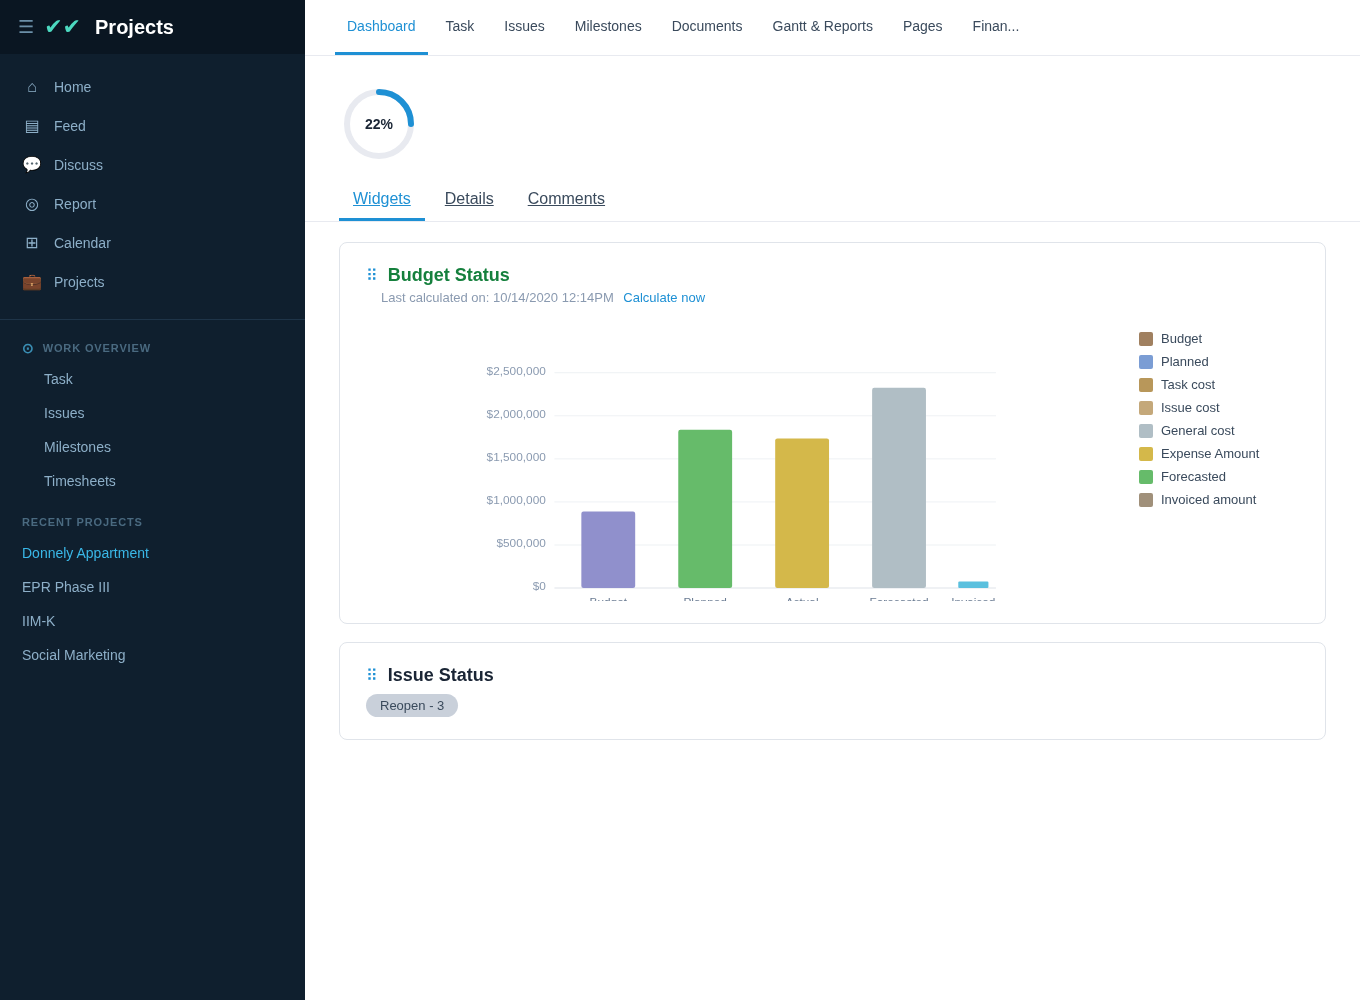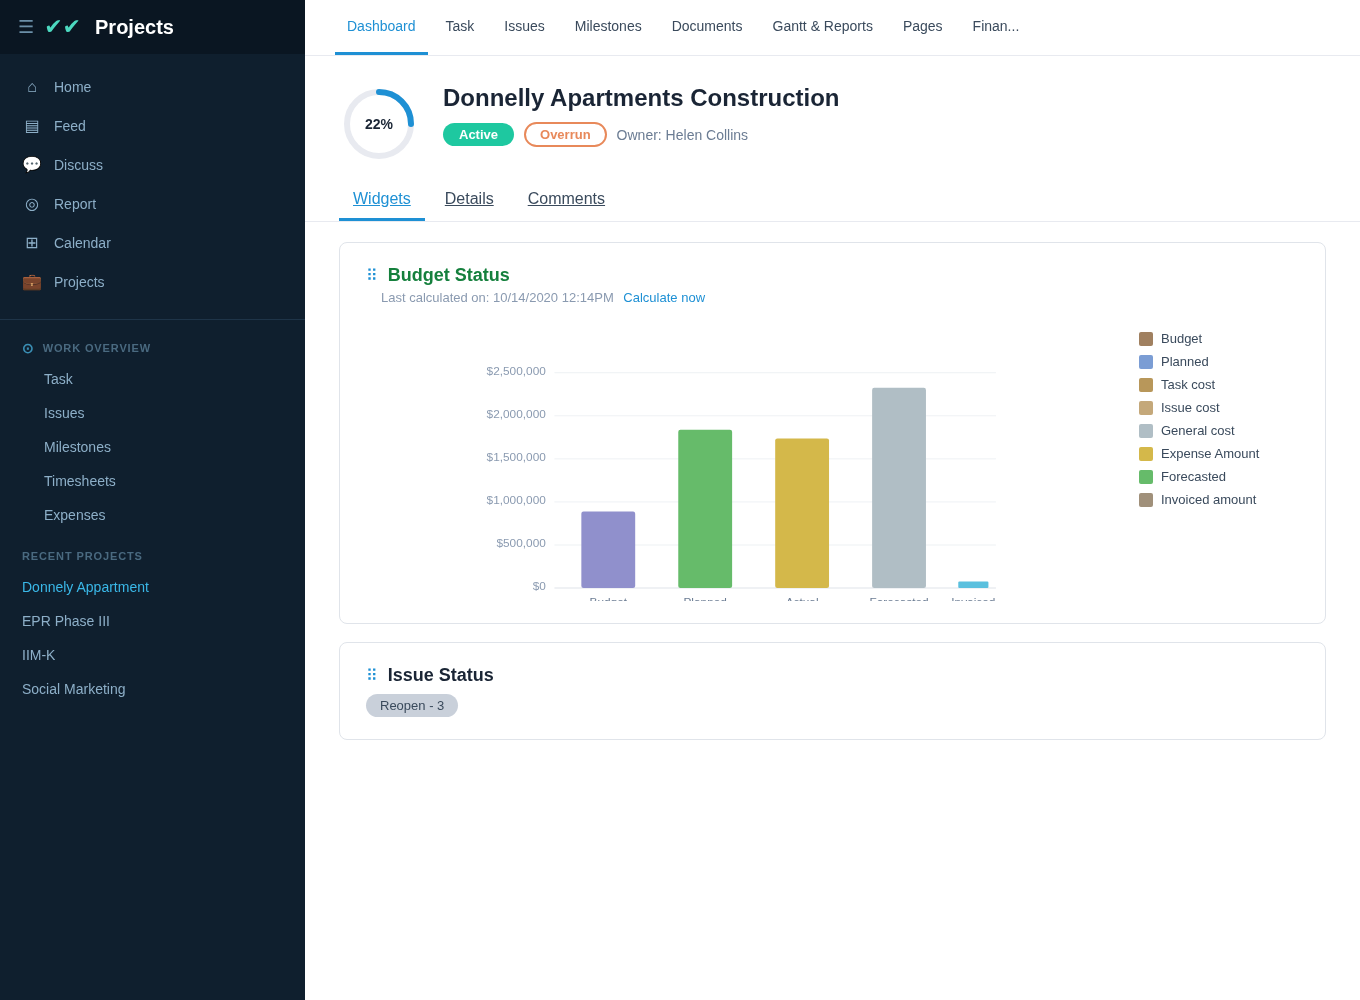--- a/index.html
+++ b/index.html
@@ -264,21 +264,20 @@
   <div style="height:1px;background:#1e3448;margin:4px 0;"></div>
 
   <div class="sidebar-section-label">
     <span class="section-icon">⊙</span>
     <span>WORK OVERVIEW</span>
   </div>
   <div class="sidebar-sub-item">Task</div>
   <div class="sidebar-sub-item">Issues</div>
   <div class="sidebar-sub-item">Milestones</div>
   <div class="sidebar-sub-item">Timesheets</div>
-  <div class="sidebar-sub-item">Expenses</div>
 
   <div class="sidebar-recent-label">RECENT PROJECTS</div>
   <div class="sidebar-recent-item active">Donnely Appartment</div>
   <div class="sidebar-recent-item">EPR Phase III</div>
   <div class="sidebar-recent-item">IIM-K</div>
   <div class="sidebar-recent-item">Social Marketing</div>
 </div>
 
 <div class="main-content">
 
@@ -294,28 +293,20 @@
   </div>
 
   <div class="project-header">
     <div class="progress-ring-container">
       <svg viewBox="0 0 80 80" width="80" height="80">
         <circle cx="40" cy="40" r="32" fill="none" stroke="#e8eaf0" stroke-width="6"></circle>
         <circle cx="40" cy="40" r="32" fill="none" stroke="#1e90d4" stroke-width="6" stroke-dasharray="50.3 150.8" stroke-dashoffset="0" stroke-linecap="round" transform="rotate(-90 40 40)"></circle>
         <text x="40" y="45" text-anchor="middle" font-size="14" font-weight="700" fill="#1a2535">22%</text>
       </svg>
     </div>
-    <div class="project-info">
-      <div class="project-title">Donnelly Apartments Construction</div>
-      <div class="project-badges">
-        <span class="badge-active">Active</span>
-        <span class="badge-overrun">Overrun</span>
-        <span class="owner-text">Owner: Helen Collins</span>
-      </div>
-    </div>
   </div>
 
   <div class="content-tabs">
     <div class="content-tab active">Widgets</div>
     <div class="content-tab">Details</div>
     <div class="content-tab">Comments</div>
   </div>
 
   <div class="widgets-area">
 

